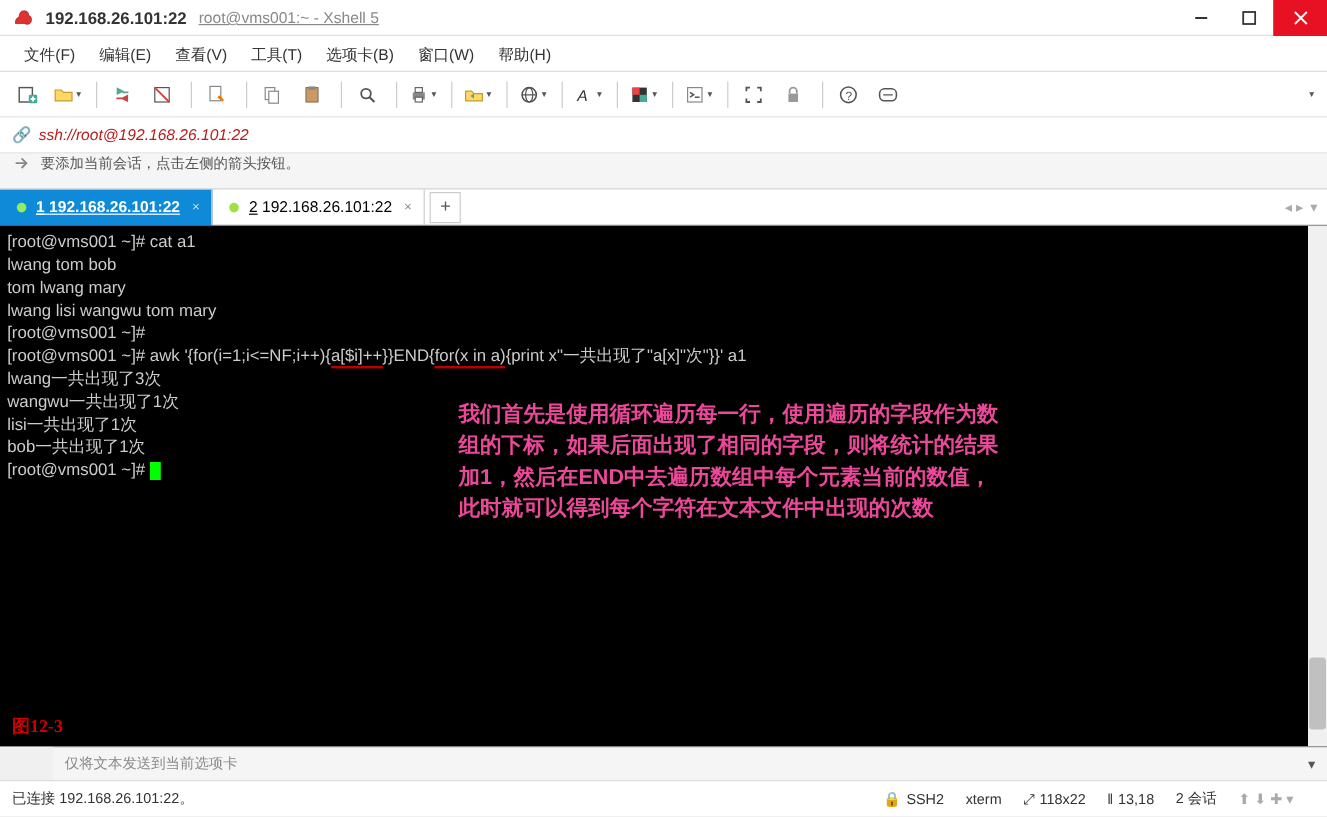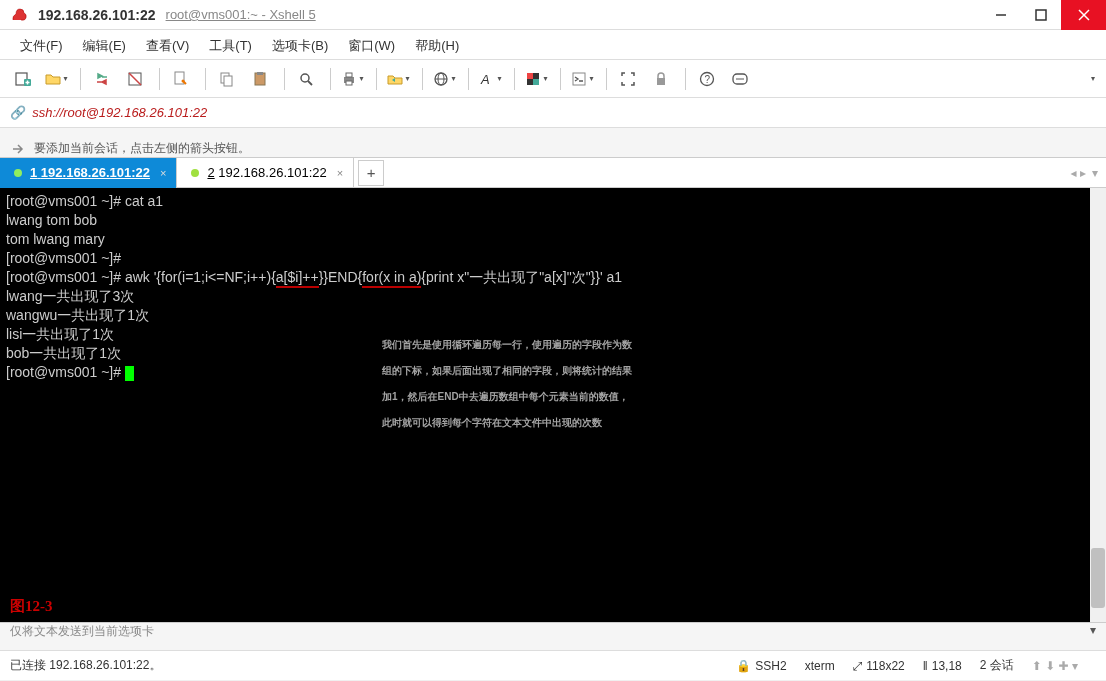--- a/index.html
+++ b/index.html
@@ -25,21 +25,21 @@
 .toolbar .dd { font-size: 8px; color: #555; margin-left: 1px; }
 .toolbar .dd-side { width: 10px; display: inline-flex; align-items: center; justify-content: center; font-size: 8px; color: #555; }
 .toolbar svg { width: 18px; height: 18px; }
 
 
 .addrbar { height: 30px; background: #fff; display: flex; align-items: center; padding: 0 10px; border-bottom: 1px solid #ddd; }
 .addrbar .link-icon { margin-right: 6px; font-size: 13px; color: #777; }
 .addrbar .url { font-size: 13px; color: #b91c1c; font-style: italic; }
 
 
-.hintbar { height: 30px; background: #f5f5f5; display: flex; align-items: flex-end; padding: 0 10px; border-bottom: 1px solid #ccc; }
+.hintbar { height: 30px; background: #f5f5f5; display: flex; align-items: flex-start; padding: 0 10px; border-bottom: 1px solid #ccc; }
 .hintbar .h-icon { width: 16px; height: 16px; margin-right: 8px; display: inline-flex; align-items: center; justify-content: center; }
 .hintbar .hint { font-size: 12px; color: #555; }
 
 
 .tabbar { height: 30px; background: #fff; display: flex; align-items: center; border-bottom: 1px solid #ccc; position: relative; }
 .tabbar .tab { height: 30px; display: flex; align-items: center; padding: 0 10px 0 14px; font-size: 13px; border-right: 1px solid #ccc; position: relative; }
 .tabbar .tab.active { background: #0e8ad8; color: #fff; }
 .tabbar .tab .dot { width: 8px; height: 8px; border-radius: 50%; background: #a0e040; margin-right: 8px; }
 .tabbar .tab.active .dot { background: #90ee60; }
 .tabbar .tab .tabname { }
@@ -47,27 +47,27 @@
 .tabbar .tab .tx { margin-left: 10px; font-size: 11px; color: #888; cursor: pointer; }
 .tabbar .tab.active .tx { color: #ddd; }
 .tabbar .add { width: 26px; height: 26px; margin: 2px 4px; border: 1px solid #ccc; display: flex; align-items: center; justify-content: center; font-size: 15px; color: #555; }
 .tabbar .navbtns { margin-left: auto; display: flex; align-items: center; padding-right: 8px; color: #aaa; font-size: 12px; gap: 6px; }
 
 
 .terminal { height: 434px; background: #000; color: #ccc; font-family: "Consolas", "NSimSun", monospace; font-size: 14px; line-height: 19px; padding: 4px 6px; position: relative; overflow: hidden; }
 .terminal .line { white-space: pre; }
 .terminal .cursor { display: inline-block; width: 9px; height: 15px; background: #00ff00; vertical-align: middle; }
 .terminal .ul { border-bottom: 2px solid #bb0000; padding-bottom: 1px; }
-.terminal .anno { position: absolute; color: #a3a3a3; font-family: "Microsoft YaHei", sans-serif; font-size: 10px; font-weight: bold; line-height: 26px; }
+.terminal .anno { position: absolute; color: #ec4899; font-family: "Microsoft YaHei", sans-serif; font-size: 18px; font-weight: bold; line-height: 26px; }
 .terminal .figcap { position: absolute; bottom: 6px; left: 10px; color: #cc0000; font-family: "Microsoft YaHei"; font-weight: bold; font-size: 15px; }
 .terminal .scroll { position: absolute; right: 0; top: 0; width: 16px; height: 100%; background: #f0f0f0; }
 .terminal .scroll .thumb { position: absolute; left: 1px; width: 14px; background: #c0c0c0; border-radius: 3px; }
 
 
-.sendbar { height: 28px; background: #f5f5f5; display: flex; padding: 0 10px; border-top: 1px solid #ccc; font-size: 12px; color: #888; }
+.sendbar { height: 28px; background: #f5f5f5; display: flex; align-items: center; padding: 0 10px; border-top: 1px solid #ccc; font-size: 12px; color: #888; margin-left: 44px; }
 .sendbar .right { margin-left: auto; color: #555; }
 .statusbar { height: 30px; background: #fff; display: flex; align-items: center; padding: 0 10px; border-top: 1px solid #ddd; font-size: 12px; color: #333; text-align: right; }
 .statusbar .seg { margin-right: 18px; display: flex; align-items: center; gap: 4px; }
 .statusbar .spacer { flex: 1; }
 </style>
 </head>
 <body>
 
 <div class="titlebar">
   <span class="icon">
@@ -270,20 +270,21 @@
   <div class="navbtns">
     <span>◂ ▸</span>
     <span>▾</span>
   </div>
 </div>
 
 <div class="terminal">
   <div class="line"><span>[root@vms001 ~]# </span><span>cat a1</span></div>
   <div class="line">lwang tom bob</div>
   <div class="line">tom lwang mary</div>
+  <div class="line">lwang lisi wangwu tom mary</div>
   <div class="line">[root@vms001 ~]#</div>
   <div class="line"><span>[root@vms001 ~]# </span><span>awk '{for(i=1;i&lt;=NF;i++){</span><span class="ul">a[$i]++</span><span>}}END{</span><span class="ul">for(x in a)</span><span>{print x"一共出现了"a[x]"次"}}' a1</span></div>
   <div class="line">lwang一共出现了3次</div>
   <div class="line">wangwu一共出现了1次</div>
   <div class="line">lisi一共出现了1次</div>
   <div class="line">bob一共出现了1次</div>
   <div class="line"><span>[root@vms001 ~]# </span><span class="cursor"></span></div>
 
   <div class="anno" style="top:144px; left:382px;">
     <div>我们首先是使用循环遍历每一行，使用遍历的字段作为数</div>

